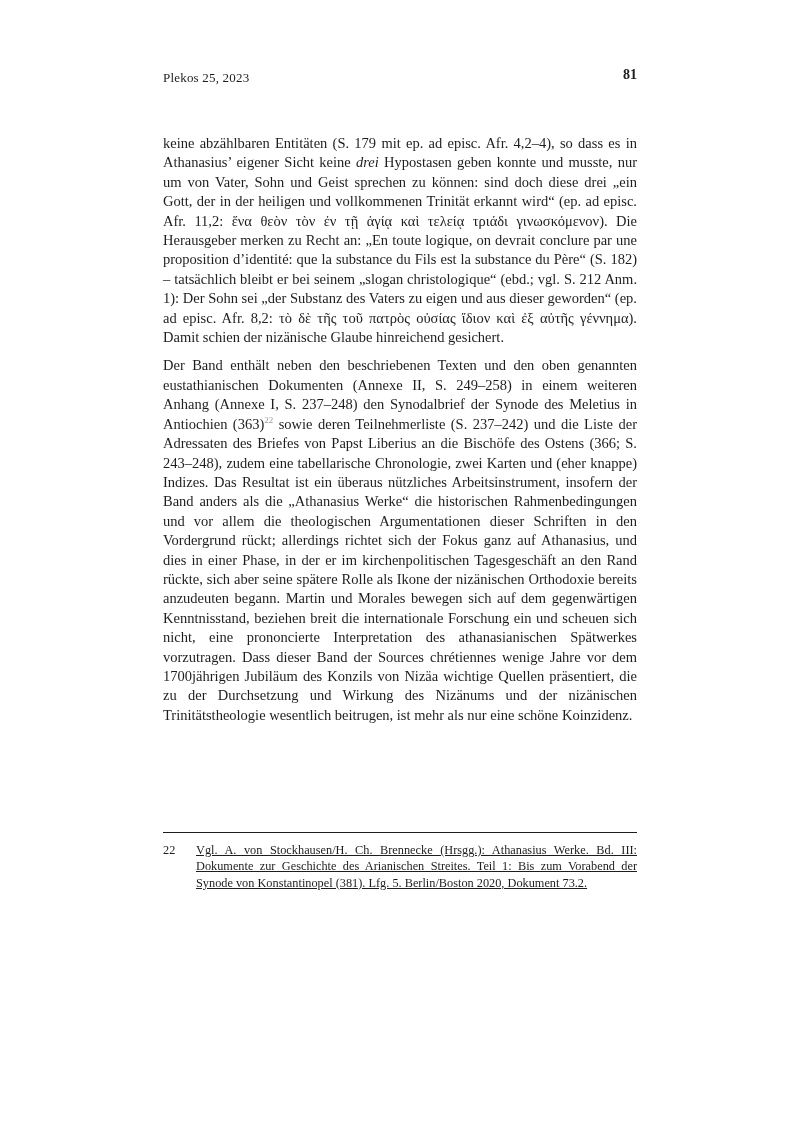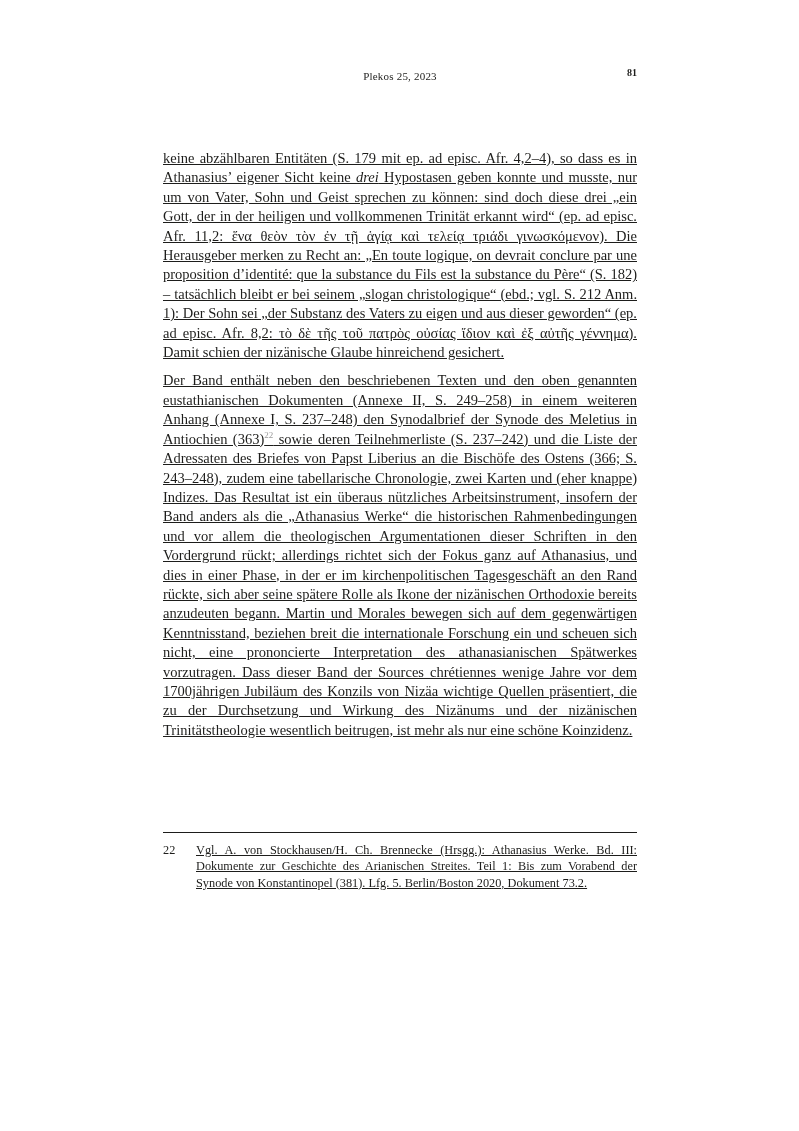--- a/index.html
+++ b/index.html
@@ -19,41 +19,40 @@
     color: var(--text);
   }
   .page-header {
     position: absolute;
     left: 163px;
     top: 70px;
     width: 474px;
     height: 20px;
   }
   .running-title {
-    text-align: center;
-    font-size: 11px;
+    text-align: left;
+    font-size: 13px;
     letter-spacing: 0.2px;
   }
   .page-number {
     position: absolute;
     right: 0;
     top: -3px;
-    font-size: 10px;
+    font-size: 14px;
     font-weight: bold;
   }
   .article-body {
     position: absolute;
     left: 163px;
-    top: 149px;
+    top: 134px;
     width: 474px;
     font-size: 14.5px;
     line-height: 19.4px;
     text-align: justify;
     hyphens: auto;
-    text-decoration: underline;
     -webkit-hyphens: auto;
   }
   p.para { margin: 0 0 9px 0; padding: 0; }
   .run-italic { font-style: italic; }
   .run-sup {
     vertical-align: super;
     font-size: 0.62em;
     line-height: 0;
     color: var(--footnote-marker);
   }

